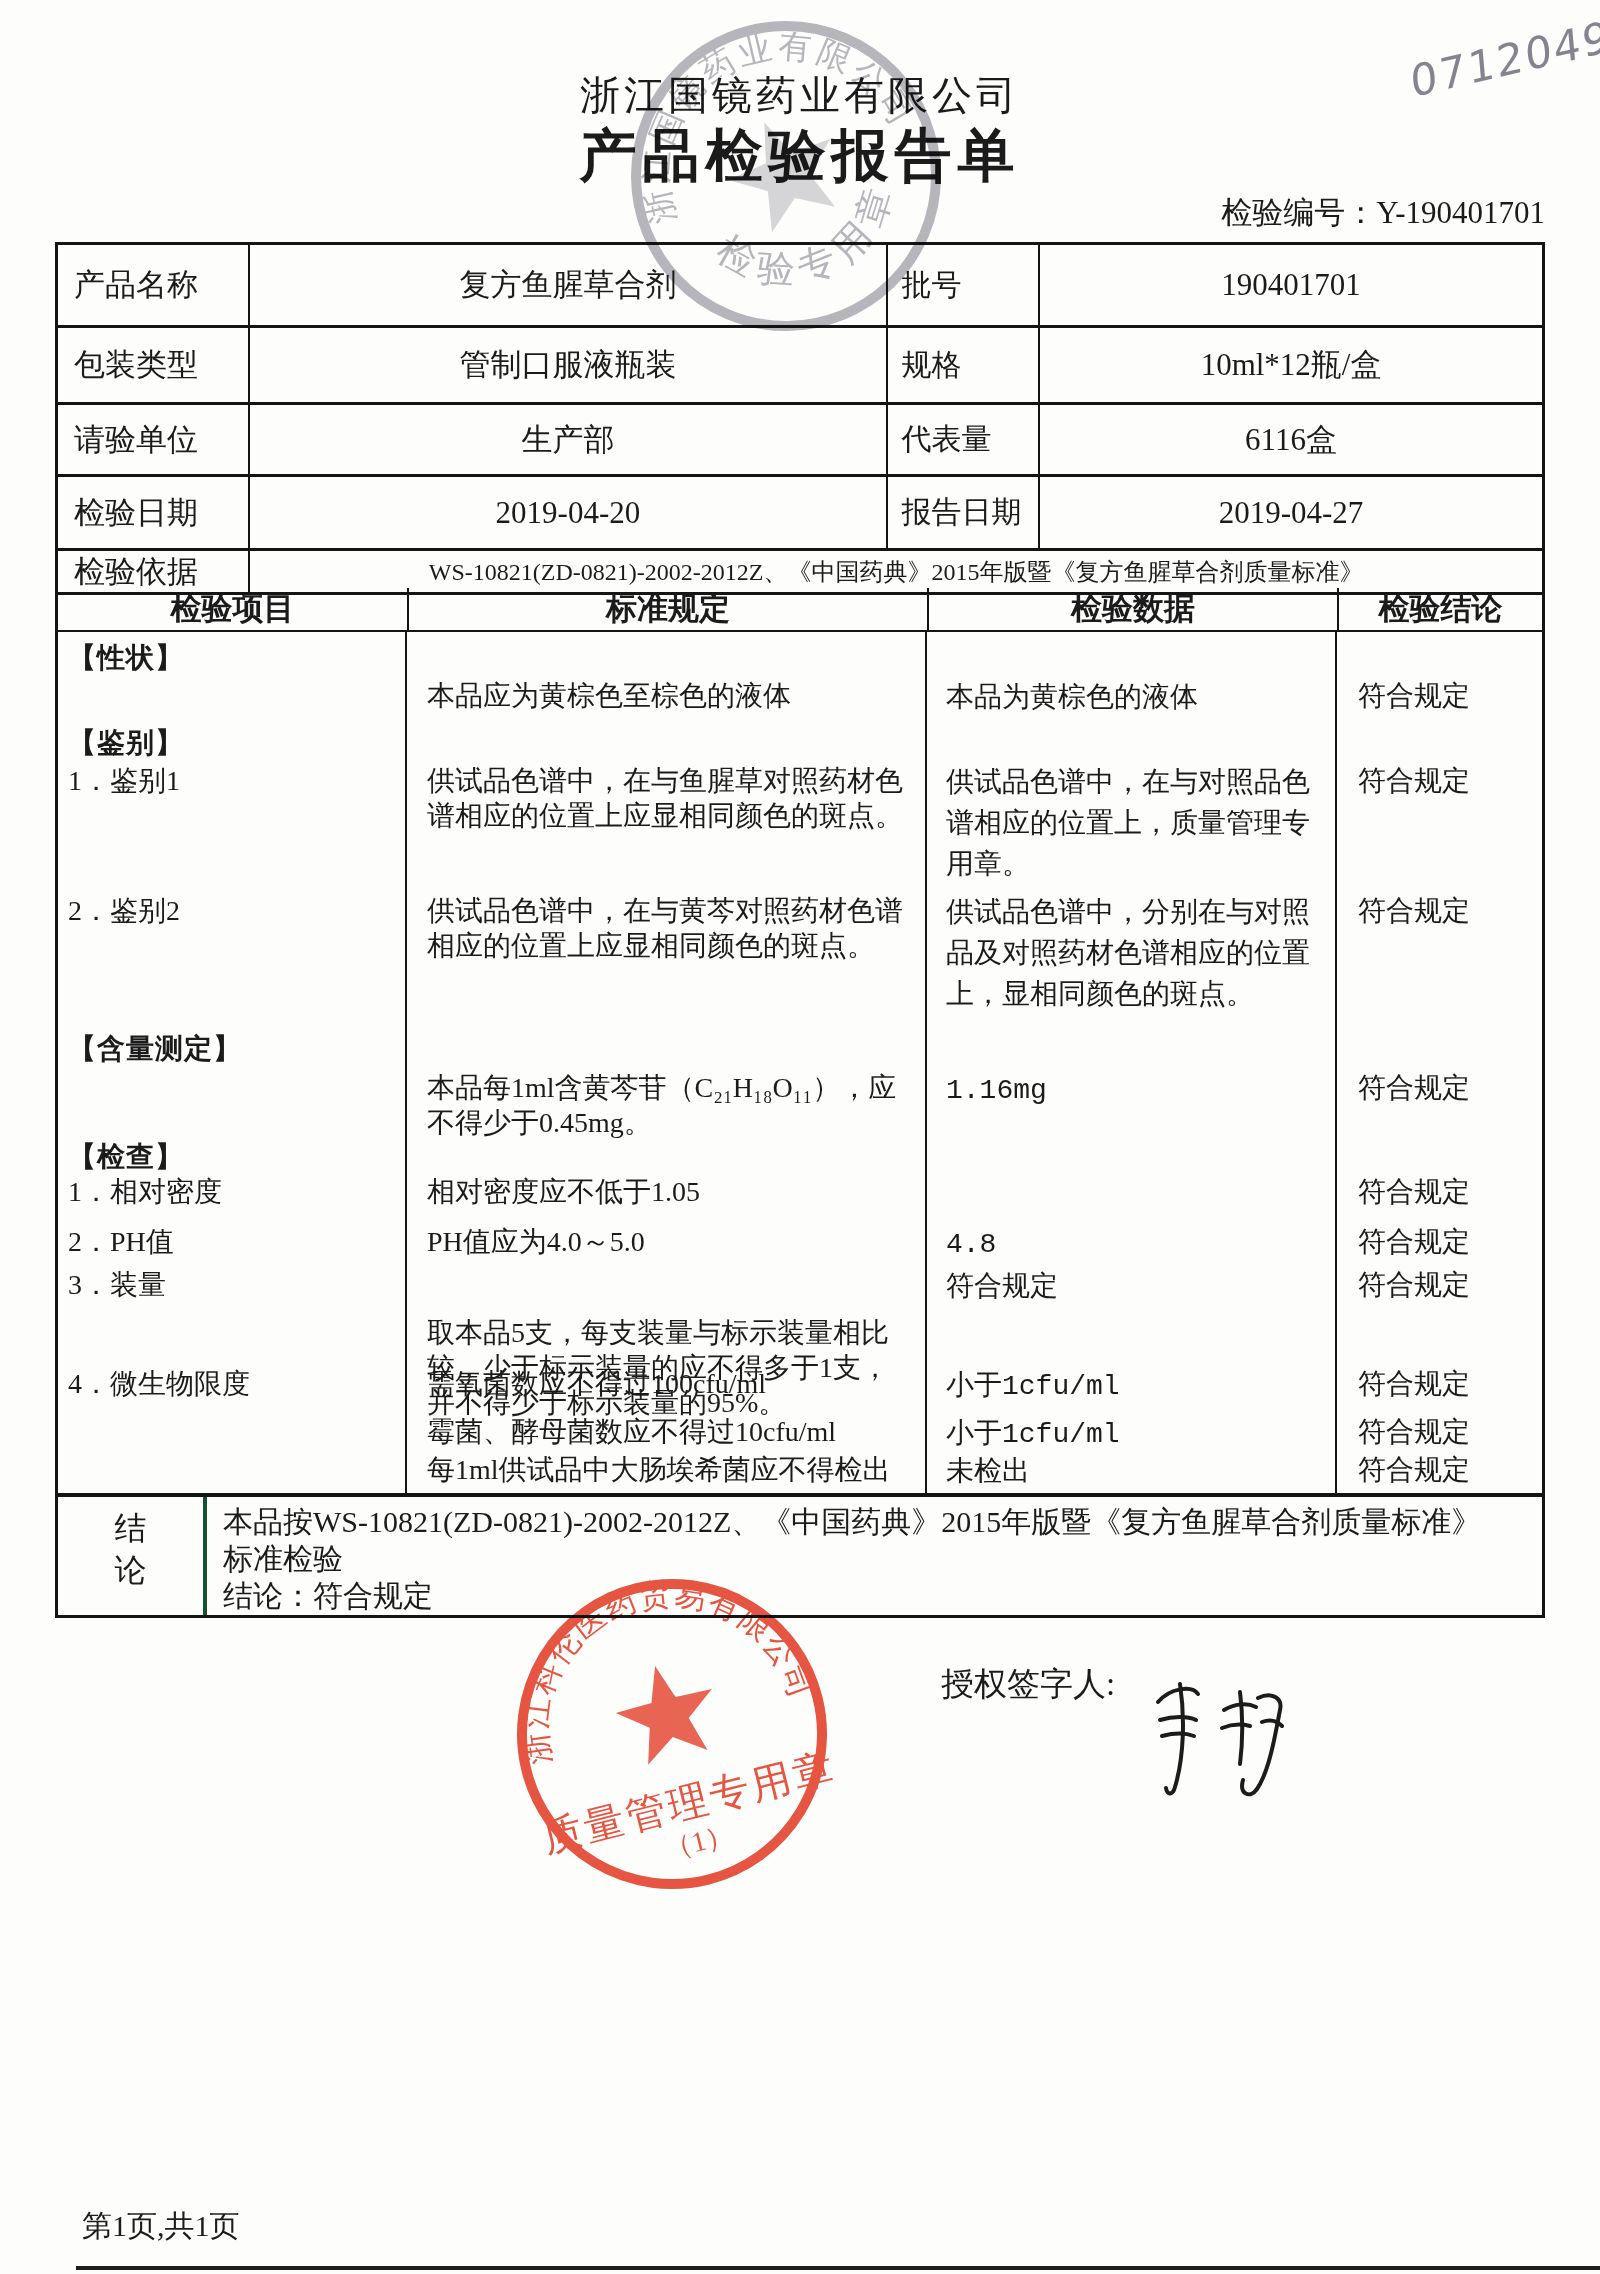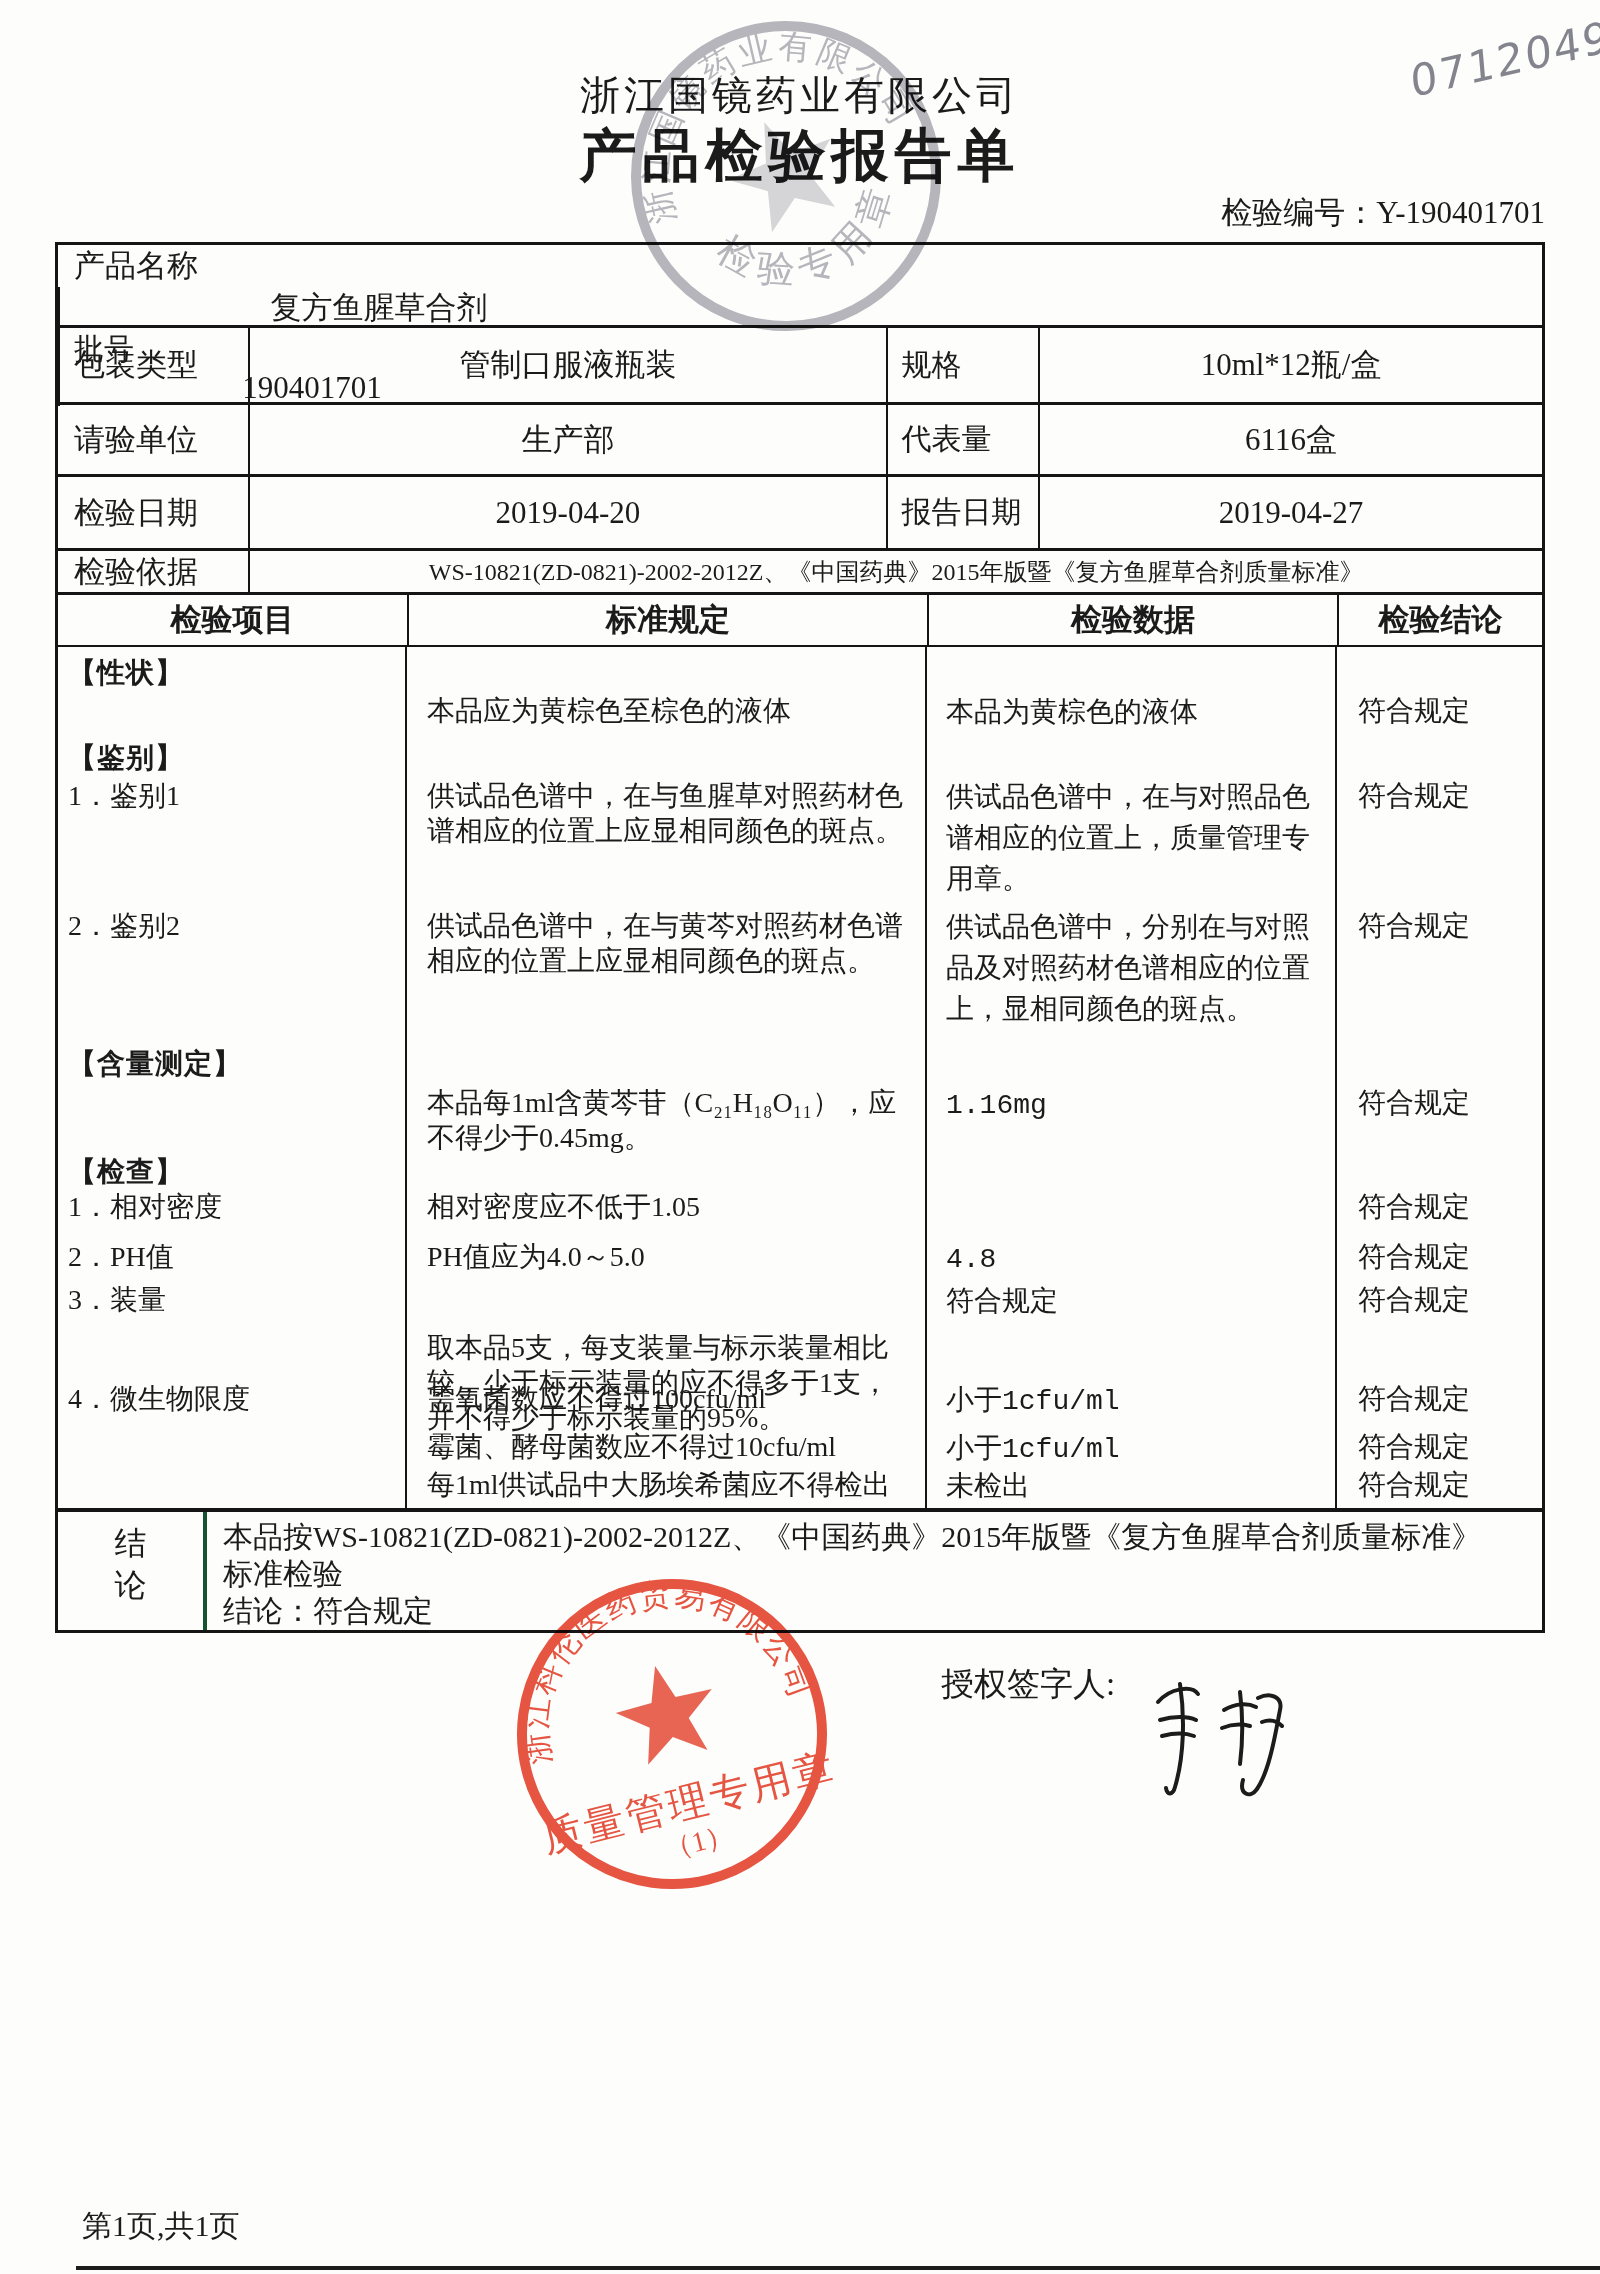--- a/index.html
+++ b/index.html
@@ -22,21 +22,21 @@
   .irow{display:flex;box-sizing:border-box;border-top:3px solid #151515;}
   .irow:first-child{border-top:none;}
   .icell{box-sizing:border-box;display:flex;align-items:center;font-size:31px;}
   .lbl1{width:191px;padding-left:16px;}
   .val1{width:640px;border-left:2px solid #151515;justify-content:center;text-align:center;}
   .lbl2{width:153px;border-left:2px solid #151515;padding:0 14px;font-size:30px;}
   .lbl2 .spread{width:100%;display:flex;justify-content:space-between;}
   .val2{width:506px;border-left:2px solid #151515;justify-content:center;text-align:center;}
   .valwide{width:1299px;border-left:2px solid #151515;justify-content:center;text-align:center;font-size:24px;}
   
-  .items-head{display:flex;border-top:3px solid #151515;height:53px;box-sizing:border-box;}
+  .items-head{display:flex;border-top:3px solid #151515;height:38px;box-sizing:border-box;align-items:flex-end;}
   .hcell{box-sizing:border-box;display:flex;align-items:center;justify-content:center;font-size:31px;font-weight:bold;}
   .hc1{width:349px;} .hc2{width:520px;border-left:2px solid #151515;}
   .hc3{width:410px;border-left:2px solid #151515;} .hc4{flex:1;border-left:2px solid #151515;}
   
   .items-body{position:relative;height:863px;border-top:2px solid #151515;box-sizing:border-box;}
   .vline{position:absolute;top:0;bottom:0;width:2px;background:#151515;}
   .blk{position:absolute;font-size:28px;line-height:35px;}
   .sec{font-weight:bold;letter-spacing:1px;}
   .c1{left:10px;width:330px;}
   .c2{left:369px;width:488px;}
@@ -66,21 +66,21 @@
 <div id="page">
 
   <div class="abs handwritten">0712049</div>
 
   <div class="abs company">浙江国镜药业有限公司</div>
   <div class="abs title">产品检验报告单</div>
   <div class="abs report-no">检验编号：Y-190401701</div>
 
   <div class="abs doc-table">
 
-    <div class="irow" style="height:80px;flex-direction:column;">
+    <div class="irow" style="height:80px;">
       <div class="icell lbl1">产品名称</div>
       <div class="icell val1">复方鱼腥草合剂</div>
       <div class="icell lbl2">
           <span class="spread">
             <span>批号</span>
           </span>
         </div>
       <div class="icell val2">190401701</div>
     </div>
     <div class="irow" style="height:77px;">

